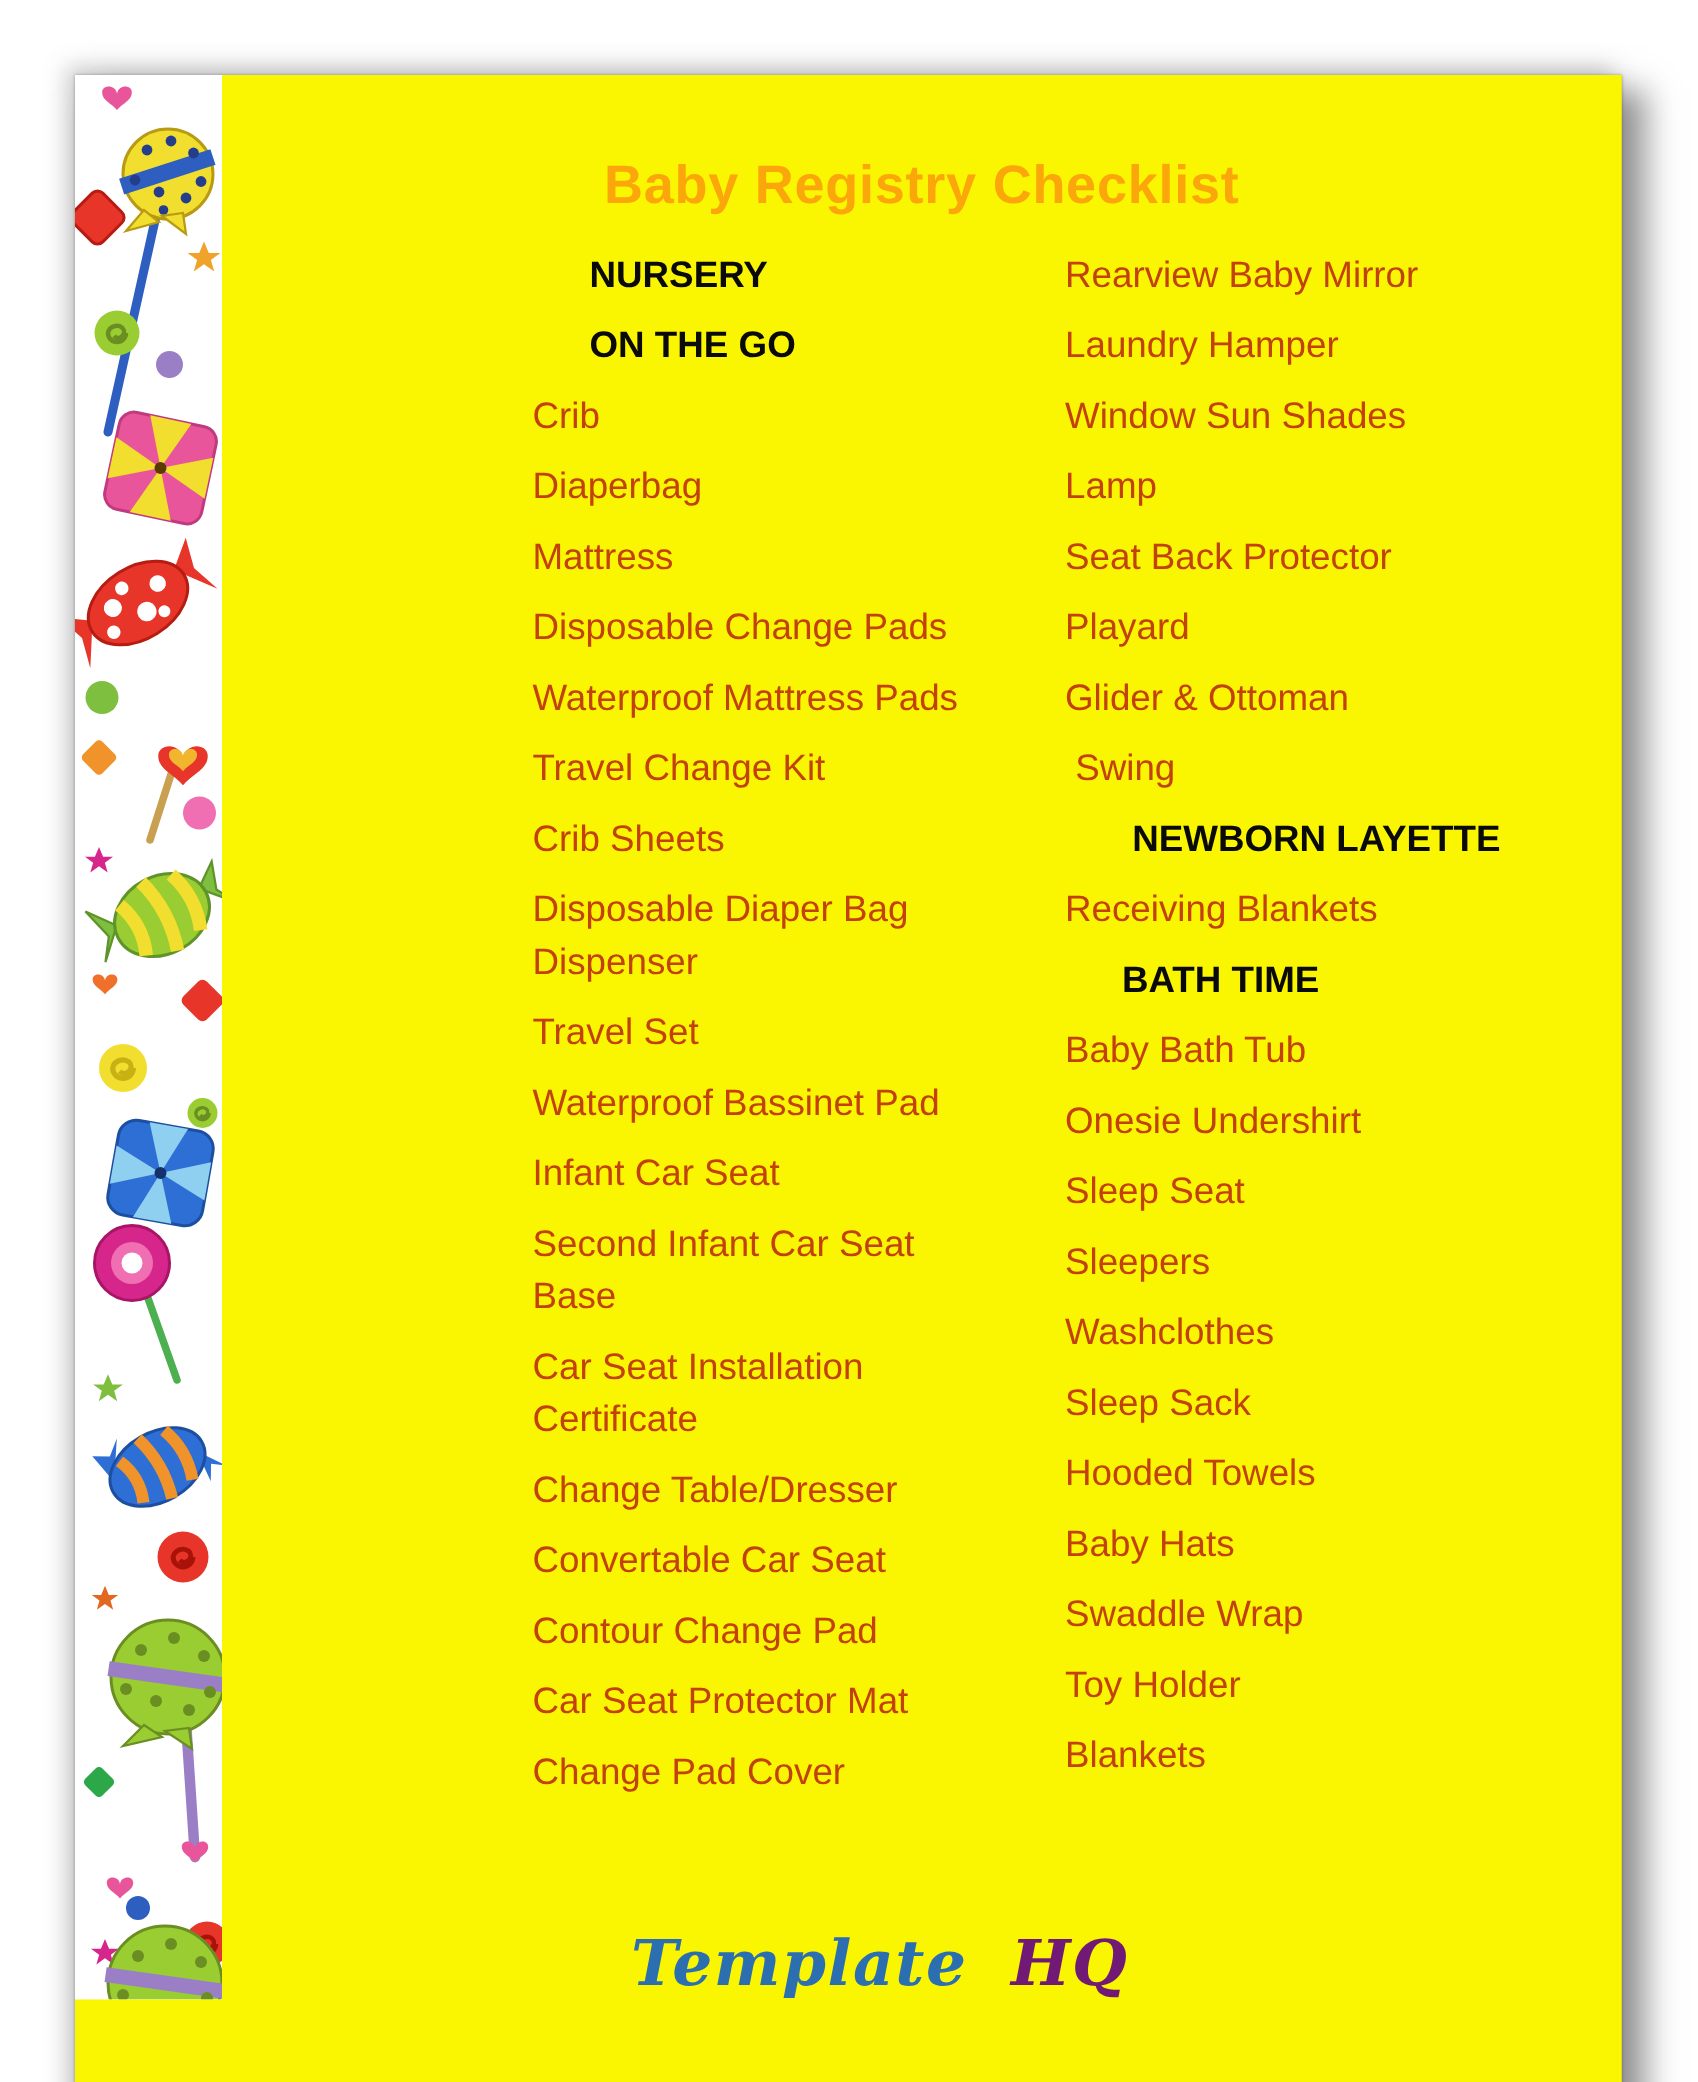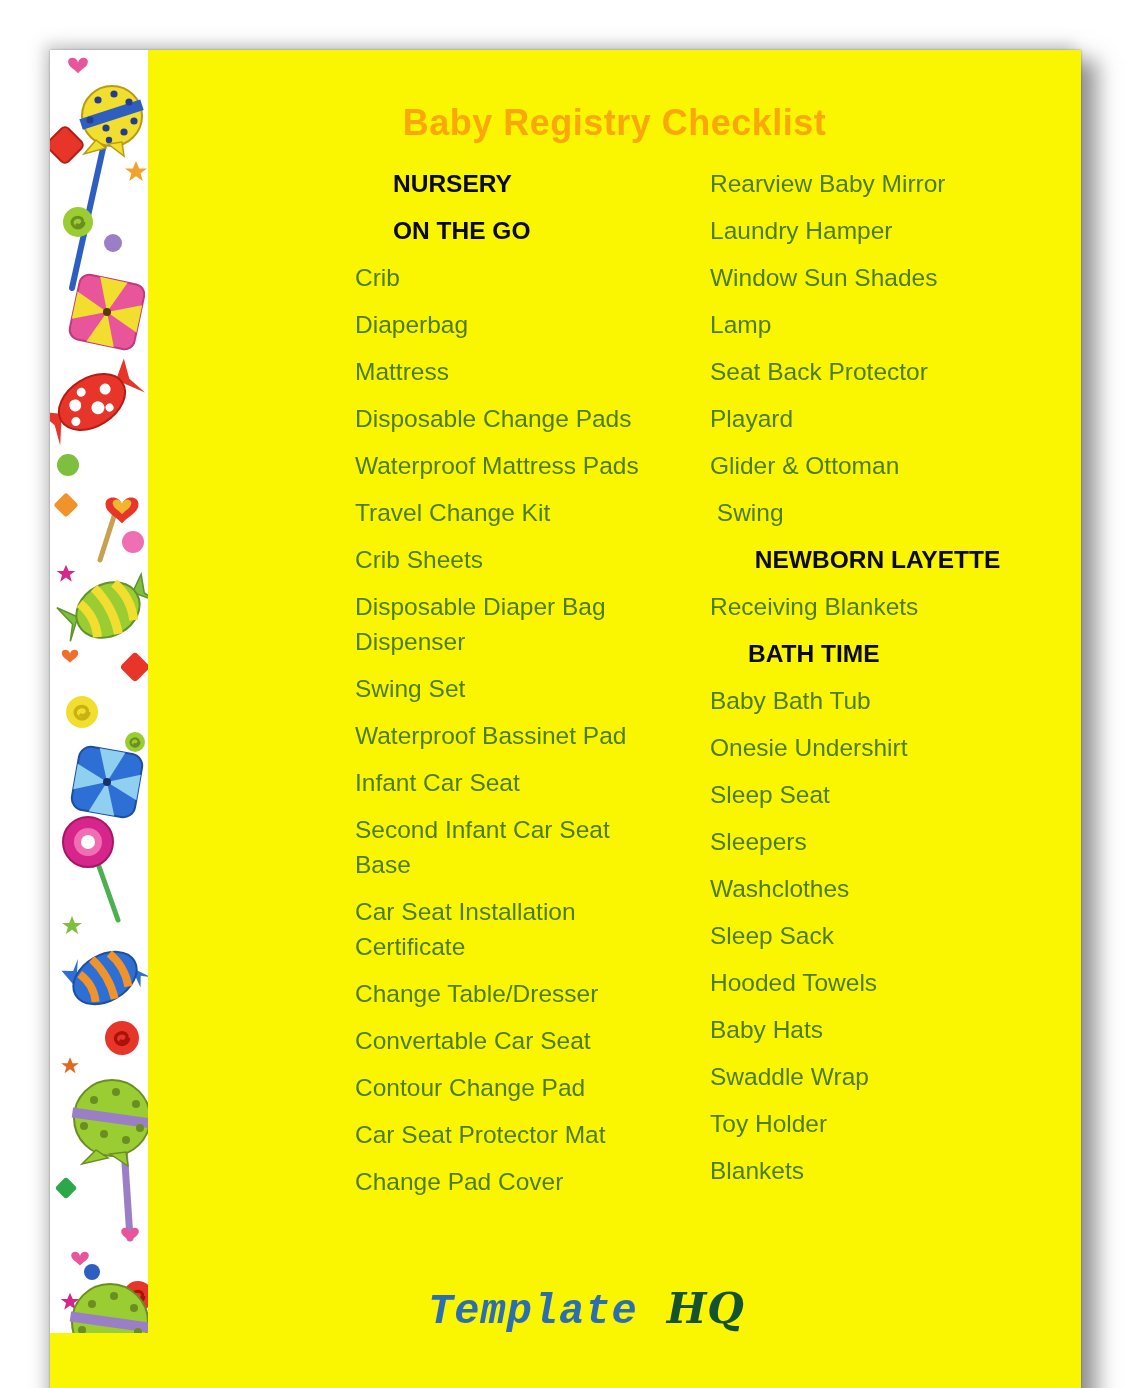--- a/index.html
+++ b/index.html
@@ -27,21 +27,21 @@
     position:absolute;top:52px;left:0;right:0;text-align:center;
     font-size:36px;font-weight:bold;letter-spacing:0.5px;
   }
   .col{
     position:absolute;top:116px;
   }
   .col-left{left:207px;width:330px;}
   .col-right{left:562px;width:350px;}
   .item{
     font-size:24.5px;line-height:35px;margin-bottom:12px;
-    color:#4d7c0f;white-space:pre-wrap;
+    color:#c2410c;white-space:pre-wrap;
   }
   .item.bold{font-weight:bold;color:#0a0a0a;margin-left:38px;}
   .footer{
     position:absolute;top:1234px;left:0;right:0;text-align:center;
     transform:translateX(-28px);
     font-family:"DejaVu Serif", serif;
     font-weight:bold;font-style:italic;
     font-size:42px;letter-spacing:1px;
     white-space:nowrap;
   }
@@ -195,21 +195,21 @@
         <div class="item bold">ON THE GO</div>
         <div class="item">Crib</div>
         <div class="item">Diaperbag</div>
         <div class="item">Mattress</div>
         <div class="item">Disposable Change Pads</div>
         <div class="item">Waterproof Mattress Pads</div>
         <div class="item">Travel Change Kit</div>
         <div class="item">Crib Sheets</div>
         <div class="item">Disposable Diaper Bag
 Dispenser</div>
-        <div class="item">Swing Set</div>
+        <div class="item">Travel Set</div>
         <div class="item">Waterproof Bassinet Pad</div>
         <div class="item">Infant Car Seat</div>
         <div class="item">Second Infant Car Seat
 Base</div>
         <div class="item">Car Seat Installation
 Certificate</div>
         <div class="item">Change Table/Dresser</div>
         <div class="item">Convertable Car Seat</div>
         <div class="item">Contour Change Pad</div>
         <div class="item">Car Seat Protector Mat</div>
@@ -234,16 +234,16 @@
         <div class="item">Washclothes</div>
         <div class="item">Sleep Sack</div>
         <div class="item">Hooded Towels</div>
         <div class="item">Baby Hats</div>
         <div class="item">Swaddle Wrap</div>
         <div class="item">Toy Holder</div>
         <div class="item">Blankets</div>
       </div>
 
     <div class="footer">
-      <span style="color: rgb(43, 111, 176); font-family: Liberation Mono, monospace;">Template</span><span class="hq" style="color: #14532d; margin-left: 29px;">HQ</span>
+      <span style="color: rgb(43, 111, 176);">Template</span><span class="hq" style="color: #701a75; margin-left: 29px;">HQ</span>
     </div>
   </div>
 </div>
 
 </body></html>

